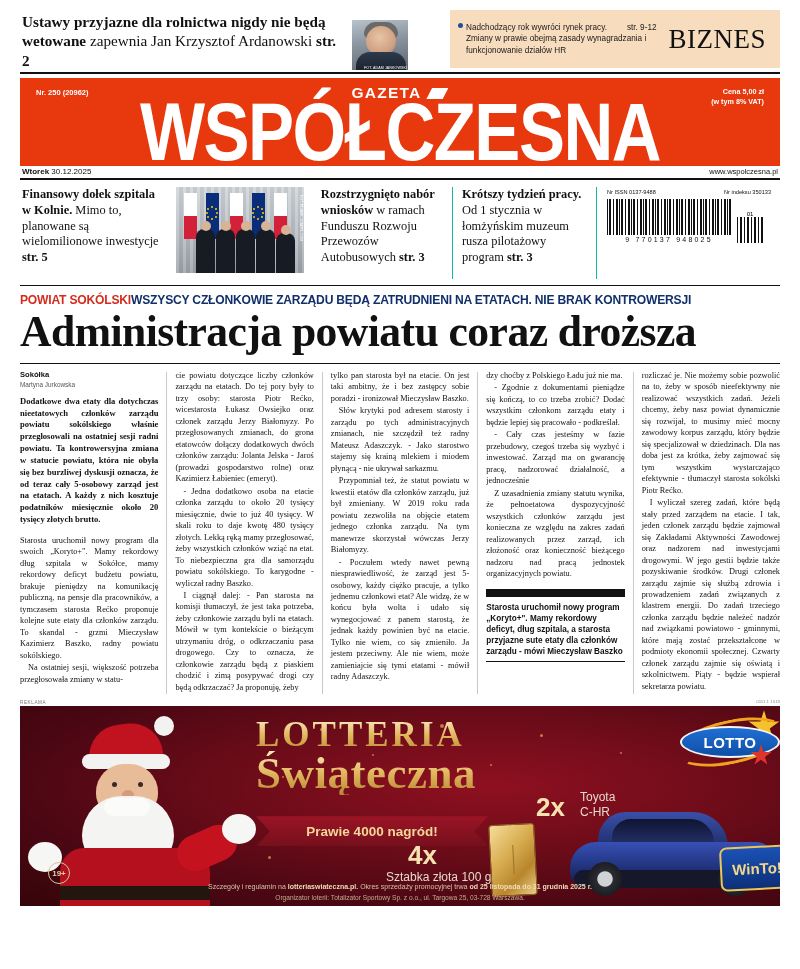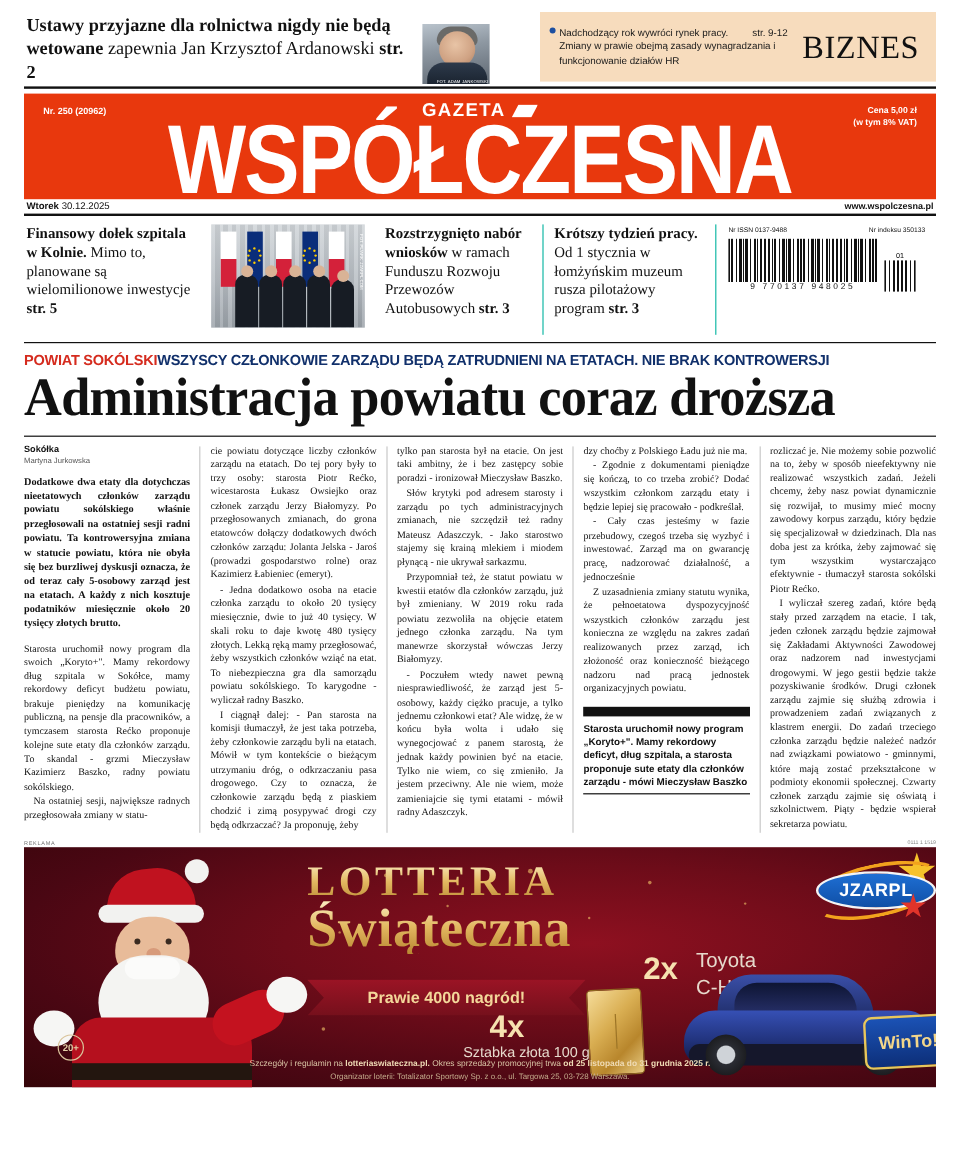--- a/index.html
+++ b/index.html
@@ -84,21 +84,21 @@
     font-family:"Liberation Sans", sans-serif; font-weight:700; font-size:69px;
     letter-spacing:-1.5px; line-height:1;
     transform: scaleY(1.18); transform-origin: top center;
   }
   .mh-footbar {
     margin: 0 20px; display:flex; justify-content:space-between; align-items:center;
     border-bottom: 2px solid #111; padding: 1px 2px 2px 2px;
   }
   .mh-date { font-family:"Liberation Sans", sans-serif; font-size:8px; color:#111; }
   .mh-date b { font-weight:700; }
-  .mh-www { font-family:"Liberation Sans", sans-serif; font-size:7.5px; font-weight:700; color:#111; }
+  .mh-www { font-family:"Liberation Sans", sans-serif; font-size:7.5px; font-weight:400; color:#111; }
 
   
   .teaserrow { display:flex; margin: 7px 20px 0 20px; height: 92px; }
   .tcell { padding: 0 9px; position:relative; }
   .tcell + .tcell { border-left: 1px solid #14b8a6; }
   .teaser-text {
     font-family:"Liberation Serif", serif; font-size: 12.4px; line-height:1.27; color:#111;
   }
   .teaser-text b { font-weight:700; }
   .t-photo {
@@ -233,21 +233,21 @@
   }
   .ribbon span {
     font-family:"Liberation Sans", sans-serif; font-size:13.5px; font-weight:700; color:#f3d79a;
   }
   .prize-2x {
     position:absolute; left:516px; top:86px; font-family:"Liberation Sans", sans-serif;
     font-size:26px; font-weight:700; color:#f6e2b0;
   }
   .prize-car-label {
     position:absolute; left:560px; top:84px; font-family:"Liberation Sans", sans-serif;
-    font-size:17px; color:#e6d9cc; line-height:1.25;
+    font-size:12px; color:#e6d9cc; line-height:1.25;
   }
   .prize-4x {
     position:absolute; left:388px; top:134px; font-family:"Liberation Sans", sans-serif;
     font-size:26px; font-weight:700; color:#f6e2b0;
   }
   .prize-gold-label {
     position:absolute; left:366px; top:164px; font-family:"Liberation Sans", sans-serif;
     font-size:12px; color:#e6d9cc;
   }
   .goldbar {
@@ -426,21 +426,21 @@
   <div class="headline">Administracja powiatu coraz droższa</div>
   <div class="rule-head"></div>
 
   <div class="cols">
 
     <div class="col">
       <div class="dept">Sokółka</div>
       <div class="byline">Martyna Jurkowska</div>
       <div class="lede">Dodatkowe dwa etaty dla dotychczas nieetatowych członków zarządu powiatu sokólskiego właśnie przegłosowali na ostatniej sesji radni powiatu. Ta kontrowersyjna zmiana w statucie powiatu, która nie obyła się bez burzliwej dyskusji oznacza, że od teraz cały 5-osobowy zarząd jest na etatach. A każdy z nich kosztuje podatników miesięcznie około 20 tysięcy złotych brutto.</div>
       <div class="para noind">Starosta uruchomił nowy program dla swoich „Koryto+". Mamy rekordowy dług szpitala w Sokółce, mamy rekordowy deficyt budżetu powiatu, brakuje pieniędzy na komunikację publiczną, na pensje dla pracowników, a tymczasem starosta Rećko proponuje kolejne sute etaty dla członków zarządu. To skandal - grzmi Mieczysław Kazimierz Baszko, radny powiatu sokólskiego.</div>
-      <div class="para">Na ostatniej sesji, największe radnych przegłosowała zmiany w statu-</div>
+      <div class="para">Na ostatniej sesji, większość potrzeba przegłosowała zmiany w statu-</div>
     </div>
     <div class="col-sep"></div>
 
     <div class="col">
       <div class="para noind">cie powiatu dotyczące liczby członków zarządu na etatach. Do tej pory były to trzy osoby: starosta Piotr Rećko, wicestarosta Łukasz Owsiejko oraz członek zarządu Jerzy Białomyzy. Po przegłosowanych zmianach, do grona etatowców dołączy dodatkowych dwóch członków zarządu: Jolanta Jelska - Jaroś (prowadzi gospodarstwo rolne) oraz Kazimierz Łabieniec (emeryt).</div>
       <div class="para">- Jedna dodatkowo osoba na etacie członka zarządu to około 20 tysięcy miesięcznie, dwie to już 40 tysięcy. W skali roku to daje kwotę 480 tysięcy złotych. Lekką ręką mamy przegłosować, żeby wszystkich członków wziąć na etat. To niebezpieczna gra dla samorządu powiatu sokólskiego. To karygodne - wyliczał radny Baszko.</div>
       <div class="para">I ciągnął dalej: - Pan starosta na komisji tłumaczył, że jest taka potrzeba, żeby członkowie zarządu byli na etatach. Mówił w tym kontekście o bieżącym utrzymaniu dróg, o odkrzaczaniu pasa drogowego. Czy to oznacza, że członkowie zarządu będą z piaskiem chodzić i zimą posypywać drogi czy będą odkrzaczać? Ja proponuję, żeby</div>
     </div>
     <div class="col-sep"></div>
 
@@ -452,21 +452,21 @@
     </div>
     <div class="col-sep"></div>
 
     <div class="col">
       <div class="para noind">dzy choćby z Polskiego Ładu już nie ma.</div>
       <div class="para">- Zgodnie z dokumentami pieniądze się kończą, to co trzeba zrobić? Dodać wszystkim członkom zarządu etaty i będzie lepiej się pracowało - podkreślał.</div>
       <div class="para">- Cały czas jesteśmy w fazie przebudowy, czegoś trzeba się wyzbyć i inwestować. Zarząd ma on gwarancję pracę, nadzorować działalność, a jednocześnie</div>
       <div class="para">Z uzasadnienia zmiany statutu wynika, że pełnoetatowa dyspozycyjność wszystkich członków zarządu jest konieczna ze względu na zakres zadań realizowanych przez zarząd, ich złożoność oraz konieczność bieżącego nadzoru nad pracą jednostek organizacyjnych powiatu.</div>
       <div class="pullbox">
         <div class="pullbar"></div>
-        <div class="pulltext">Starosta uruchomił nowy program „Koryto+". Mamy rekordowy deficyt, dług szpitala, a starosta proponuje sute etaty dla członków zarządu - mówi Mieczysław Baszko</div>
+        <div class="pulltext">Starosta uruchomił nowy program „Koryto+". Mamy rekordowy deficyt, dług szpitala, a starosta przyjazne sute etaty dla członków zarządu - mówi Mieczysław Baszko</div>
         <div class="pullrule"></div>
       </div>
     </div>
     <div class="col-sep"></div>
 
     <div class="col">
       <div class="para noind">rozliczać je. Nie możemy sobie pozwolić na to, żeby w sposób nieefektywny nie realizować wszystkich zadań. Jeżeli chcemy, żeby nasz powiat dynamicznie się rozwijał, to musimy mieć mocny zawodowy korpus zarządu, który będzie się specjalizował w dziedzinach. Dla nas doba jest za krótka, żeby zajmować się tym wszystkim wystarczająco efektywnie - tłumaczył starosta sokólski Piotr Rećko.</div>
       <div class="para">I wyliczał szereg zadań, które będą stały przed zarządem na etacie. I tak, jeden członek zarządu będzie zajmował się Zakładami Aktywności Zawodowej oraz nadzorem nad inwestycjami drogowymi. W jego gestii będzie także pozyskiwanie środków. Drugi członek zarządu zajmie się służbą zdrowia i prowadzeniem zadań związanych z klastrem energii. Do zadań trzeciego członka zarządu będzie należeć nadzór nad związkami powiatowo - gminnymi, które mają zostać przekształcone w podmioty ekonomii społecznej. Czwarty członek zarządu zajmie się oświatą i szkolnictwem. Piąty - będzie wspierał sekretarza powiatu.</div>
       <div class="col-code">0111 1 1519</div>
     </div>
@@ -530,30 +530,30 @@
       <div class="body"></div>
       <div class="skirt"></div>
       <div class="wheel f"></div>
       <div class="wheel r"></div>
     </div>
 
     <div class="lotto-logo">
       <div class="star star1"></div>
       <div class="swoosh"></div>
       <div class="oval">
-        <span>JZARPL</span>
+        <span>LOTTO</span>
       </div>
       <div class="star star2"></div>
     </div>
 
     <div class="winto">
       <span>WinTo!</span>
     </div>
 
-    <div class="age18">20+</div>
+    <div class="age18">19+</div>
 
     <div class="ad-legal1">
       <span>Szczegóły i regulamin na </span><b>lotteriaswiateczna.pl.</b><span> Okres sprzedaży promocyjnej trwa </span><b>od 25 listopada do 31 grudnia 2025 r.</b>
     </div>
     <div class="ad-legal2">Organizator loterii: Totalizator Sportowy Sp. z o.o., ul. Targowa 25, 03-728 Warszawa.</div>
 
   </div>
 
 </div>
 

